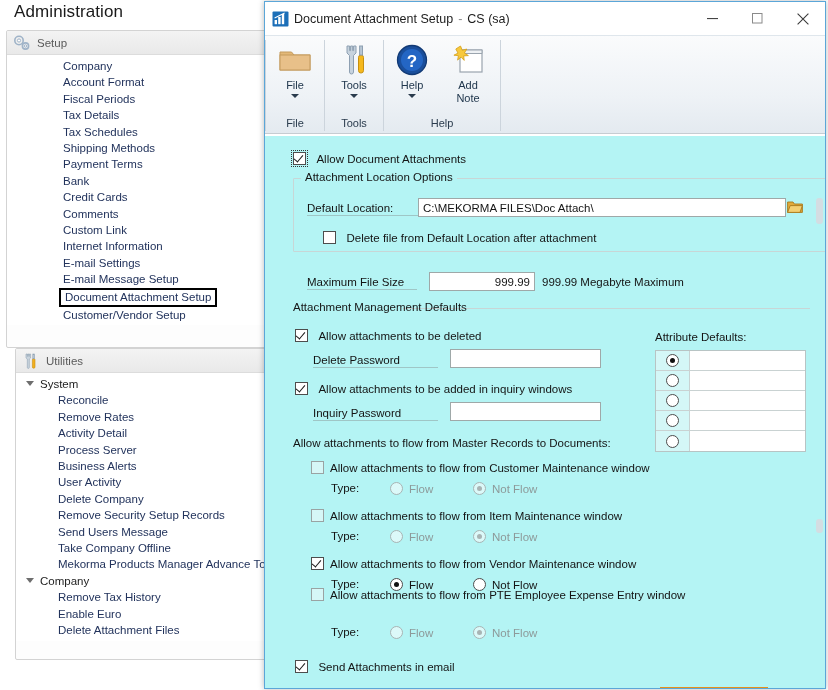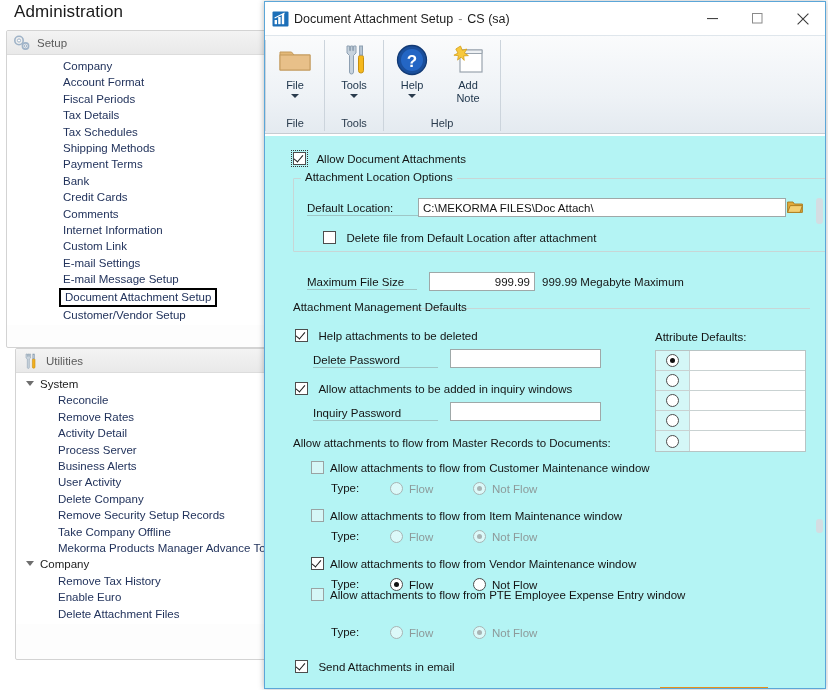--- a/index.html
+++ b/index.html
@@ -227,22 +227,22 @@
           <div class="navitem"><span>Company</span></div>
           <div class="navitem"><span>Account Format</span></div>
           <div class="navitem"><span>Fiscal Periods</span></div>
           <div class="navitem"><span>Tax Details</span></div>
           <div class="navitem"><span>Tax Schedules</span></div>
           <div class="navitem"><span>Shipping Methods</span></div>
           <div class="navitem"><span>Payment Terms</span></div>
           <div class="navitem"><span>Bank</span></div>
           <div class="navitem"><span>Credit Cards</span></div>
           <div class="navitem"><span>Comments</span></div>
+          <div class="navitem"><span>Custom Link</span></div>
           <div class="navitem"><span>Internet Information</span></div>
-          <div class="navitem"><span>Custom Link</span></div>
           <div class="navitem"><span>E-mail Settings</span></div>
           <div class="navitem"><span>E-mail Message Setup</span></div>
           <div class="navitem navitem-wrap-hl"><span class="navitem highlight">Document Attachment Setup</span></div>
           <div class="navitem"><span>Customer/Vendor Setup</span></div>
         </div>
     </div>
 
     <div class="grp" id="util-grp" style="top:348px;height:312px;margin-left:9px;">
       <div class="grp-header">
         <span class="ghicon">
@@ -257,20 +257,21 @@
       <div class="grp-body" id="util-body">
           <div class="navitem lvl1"><span class="tri"></span><span>System</span></div>
           <div class="navitem lvl2"><span>Reconcile</span></div>
           <div class="navitem lvl2"><span>Remove Rates</span></div>
           <div class="navitem lvl2"><span>Activity Detail</span></div>
           <div class="navitem lvl2"><span>Process Server</span></div>
           <div class="navitem lvl2"><span>Business Alerts</span></div>
           <div class="navitem lvl2"><span>User Activity</span></div>
           <div class="navitem lvl2"><span>Delete Company</span></div>
           <div class="navitem lvl2"><span>Remove Security Setup Records</span></div>
+          <div class="navitem lvl2"><span>Send Users Message</span></div>
           <div class="navitem lvl2"><span>Take Company Offline</span></div>
           <div class="navitem lvl2"><span>Mekorma Products Manager Advance To</span></div>
           <div class="navitem lvl1"><span class="tri"></span><span>Company</span></div>
           <div class="navitem lvl2"><span>Remove Tax History</span></div>
           <div class="navitem lvl2"><span>Enable Euro</span></div>
           <div class="navitem lvl2"><span>Delete Attachment Files</span></div>
         </div>
     </div>
   </div>
 
@@ -413,21 +414,21 @@
         <div class="tbox right" style="left:164px;top:136px;width:106px;height:19px;">
           <span>999.99</span>
         </div>
         <div class="flabel" style="left:277px;top:140px;">999.99 Megabyte Maximum</div>
 
         <div class="hrline" style="left:138px;top:172px;width:407px;"></div>
         <div class="flabel" style="left:28px;top:165px;">Attachment Management Defaults</div>
 
         <div style="position:absolute;left:30px;top:190px;">
           <span class="chk"><span class="tick"></span></span>
-          <span class="cblabel">Help attachments to be deleted</span>
+          <span class="cblabel">Allow attachments to be deleted</span>
         </div>
         <div class="flabel u" style="left:48px;top:218px;width:125px;">Delete Password</div>
         <div class="tbox" style="left:185px;top:213px;width:151px;height:19px;">
           <span></span>
         </div>
 
         <div style="position:absolute;left:30px;top:243px;">
           <span class="chk"><span class="tick"></span></span>
           <span class="cblabel">Allow attachments to be added in inquiry windows</span>
         </div>

